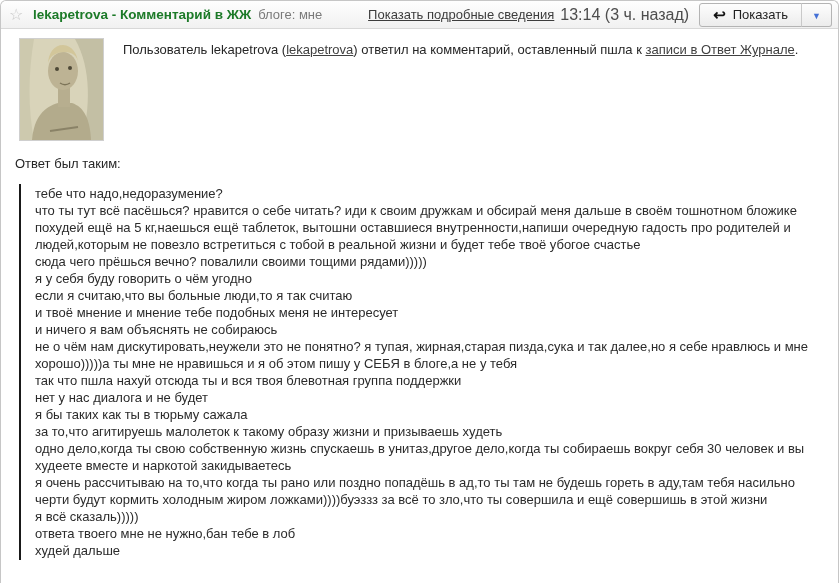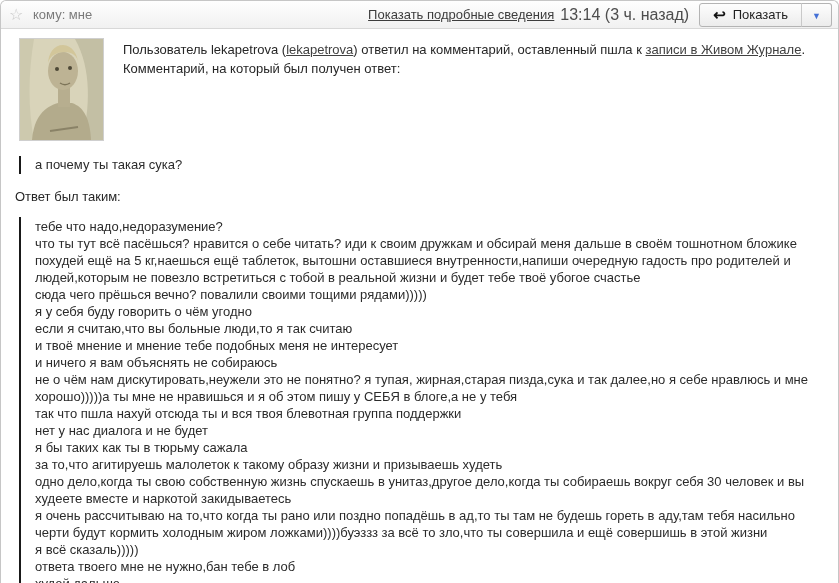--- a/index.html
+++ b/index.html
@@ -81,21 +81,22 @@
   .quote-big { margin-top: 0; }
   .reply-text { white-space: pre-line; line-height: 17px; font-size: 13px; color: #2b2b2b; }
 </style>
 </head>
 <body>
 
 <div class="window">
 
   <div class="header">
     <span class="star">☆</span>
-    <span class="to">кому: мне</span>
+    <span class="title">lekapetrova - Комментарий в ЖЖ</span>
+    <span class="to">блоге: мне</span>
     <span class="spacer"></span>
     <a class="details">Показать подробные сведения</a>
     <span class="time">13:14 (3 ч. назад)</span>
     <div class="btn-group">
       <button class="reply-btn">
         <span class="reply-arrow">↩</span>
         <span>Показать</span>
       </button>
       <button class="dd-btn">
         <span class="caret">▼</span>
@@ -115,28 +116,24 @@
           <rect x="38" y="48" width="12" height="20" fill="#b7ae8f"></rect>
           <ellipse cx="43" cy="32" rx="15" ry="19" fill="#bdb394"></ellipse>
           <path d="M28 26 C28 10 58 8 58 24 C58 16 52 6 43 6 C34 6 28 14 28 26 Z" fill="#d2c69a"></path>
           <circle cx="37" cy="30" r="2" fill="#4d4836"></circle>
           <circle cx="50" cy="29" r="2" fill="#4d4836"></circle>
           <path d="M40 44 C43 46 47 46 50 44" stroke="#7d7458" stroke-width="1.5" fill="none"></path>
           <path d="M30 92 L58 88" stroke="#8a8267" stroke-width="2" fill="none"></path>
         </svg>
       </div>
       <div class="intro">
-        <span>Пользователь lekapetrova (</span><a>lekapetrova</a><span>) ответил на комментарий, оставленный пшла к </span><a>записи в Живом Журнале</a><span>.</span><br>
-        <span>Комментарий, на который был получен ответ:</span>
+        <span>Пользователь lekapetrova (</span><a>lekapetrova</a><span>) ответил на комментарий, оставленный пшла к </span><a>записи в Ответ Журнале</a><span>.</span><br>
       </div>
     </div>
 
-    <blockquote class="quote quote-small">
-      <span>а почему ты такая сука?</span>
-    </blockquote>
 
     <div class="reply-label">Ответ был таким:</div>
 
     <blockquote class="quote quote-big">
       <div class="reply-text">тебе что надо,недоразумение?
 что ты тут всё пасёшься? нравится о себе читать? иди к своим дружкам и обсирай меня дальше в своём тошнотном бложике
 похудей ещё на 5 кг,наешься ещё таблеток, вытошни оставшиеся внутренности,напиши очередную гадость про родителей и
 людей,которым не повезло встретиться с тобой в реальной жизни и будет тебе твоё убогое счастье
 сюда чего прёшься вечно? повалили своими тощими рядами)))))
 я у себя буду говорить о чём угодно

